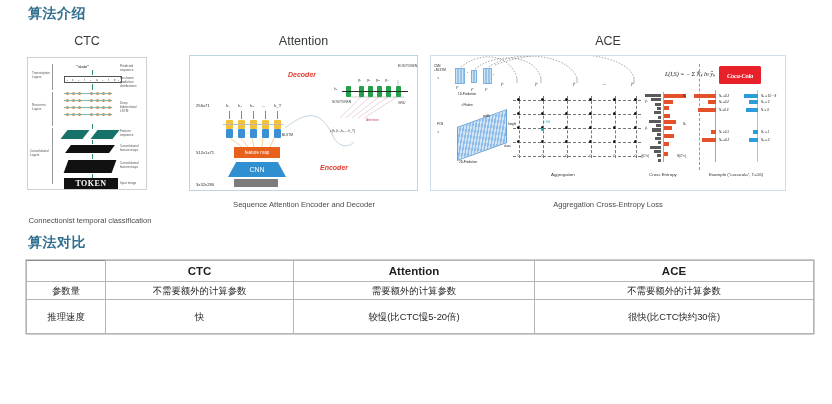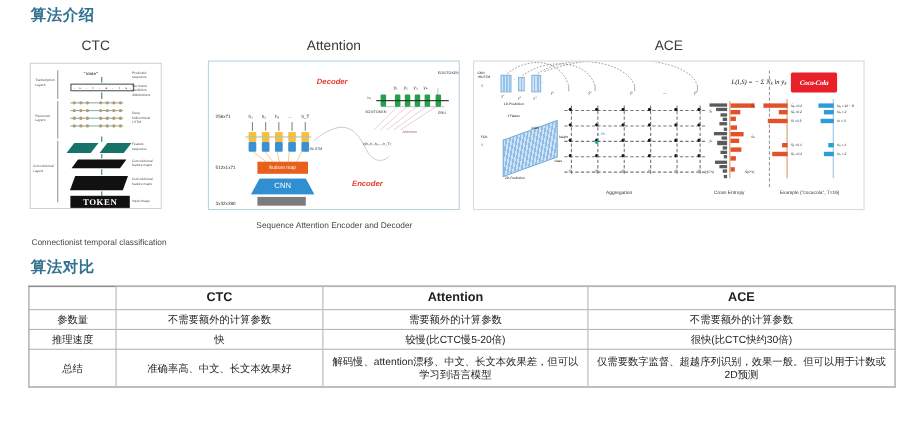--- a/index.html
+++ b/index.html
@@ -470,20 +470,21 @@
         <div class="ace-lbl tiny it" style="left: 288px; top: 73.5px;">N̄₁ =0.1</div>
         <div class="ace-bar-b" style="left: 322px; top: 74px; width: 5px; height: 4px;"></div>
         <div class="ace-lbl tiny it" style="left: 330px; top: 73.5px;">N₁ = 1</div>
         <div class="ace-bar-o" style="left: 271px; top: 82px; width: 14px; height: 4px;"></div>
         <div class="ace-lbl tiny it" style="left: 288px; top: 81.5px;">N̄ₒ =0.2</div>
         <div class="ace-bar-b" style="left: 318px; top: 82px; width: 9px; height: 4px;"></div>
         <div class="ace-lbl tiny it" style="left: 330px; top: 81.5px;">Nₒ = 2</div>
       </div>
     <div class="ace-cap" style="left:278px; top:116px;">Example ("cocacola", T=16)</div>
   </div>
+  <div class="fig-caption" style="left:430px; top:200px; width:356px;">Aggregation Cross-Entropy Loss</div>
 
   <div class="section-title" id="title-compare">算法对比</div>
 
   <table id="cmp-table">
     <colgroup>
       <col class="col-label">
         <col class="col-ctc">
         <col class="col-att">
         <col class="col-ace">
     </colgroup>
@@ -501,22 +502,16 @@
           <td>不需要额外的计算参数</td>
           <td>需要额外的计算参数</td>
           <td>不需要额外的计算参数</td>
         </tr>
         <tr>
           <td>推理速度</td>
           <td>快</td>
           <td>较慢(比CTC慢5-20倍)</td>
           <td>很快(比CTC快约30倍)</td>
         </tr>
-        <tr>
-          <td>总结</td>
-          <td>准确率高、中文、长文本效果好</td>
-          <td>解码慢、attention漂移、中文、长文本效果差，但可以学习到语言模型</td>
-          <td>仅需要数字监督、超越序列识别，效果一般。但可以用于计数或2D预测</td>
-        </tr>
       </tbody>
   </table>
 
 </div>
 
 </body></html>

